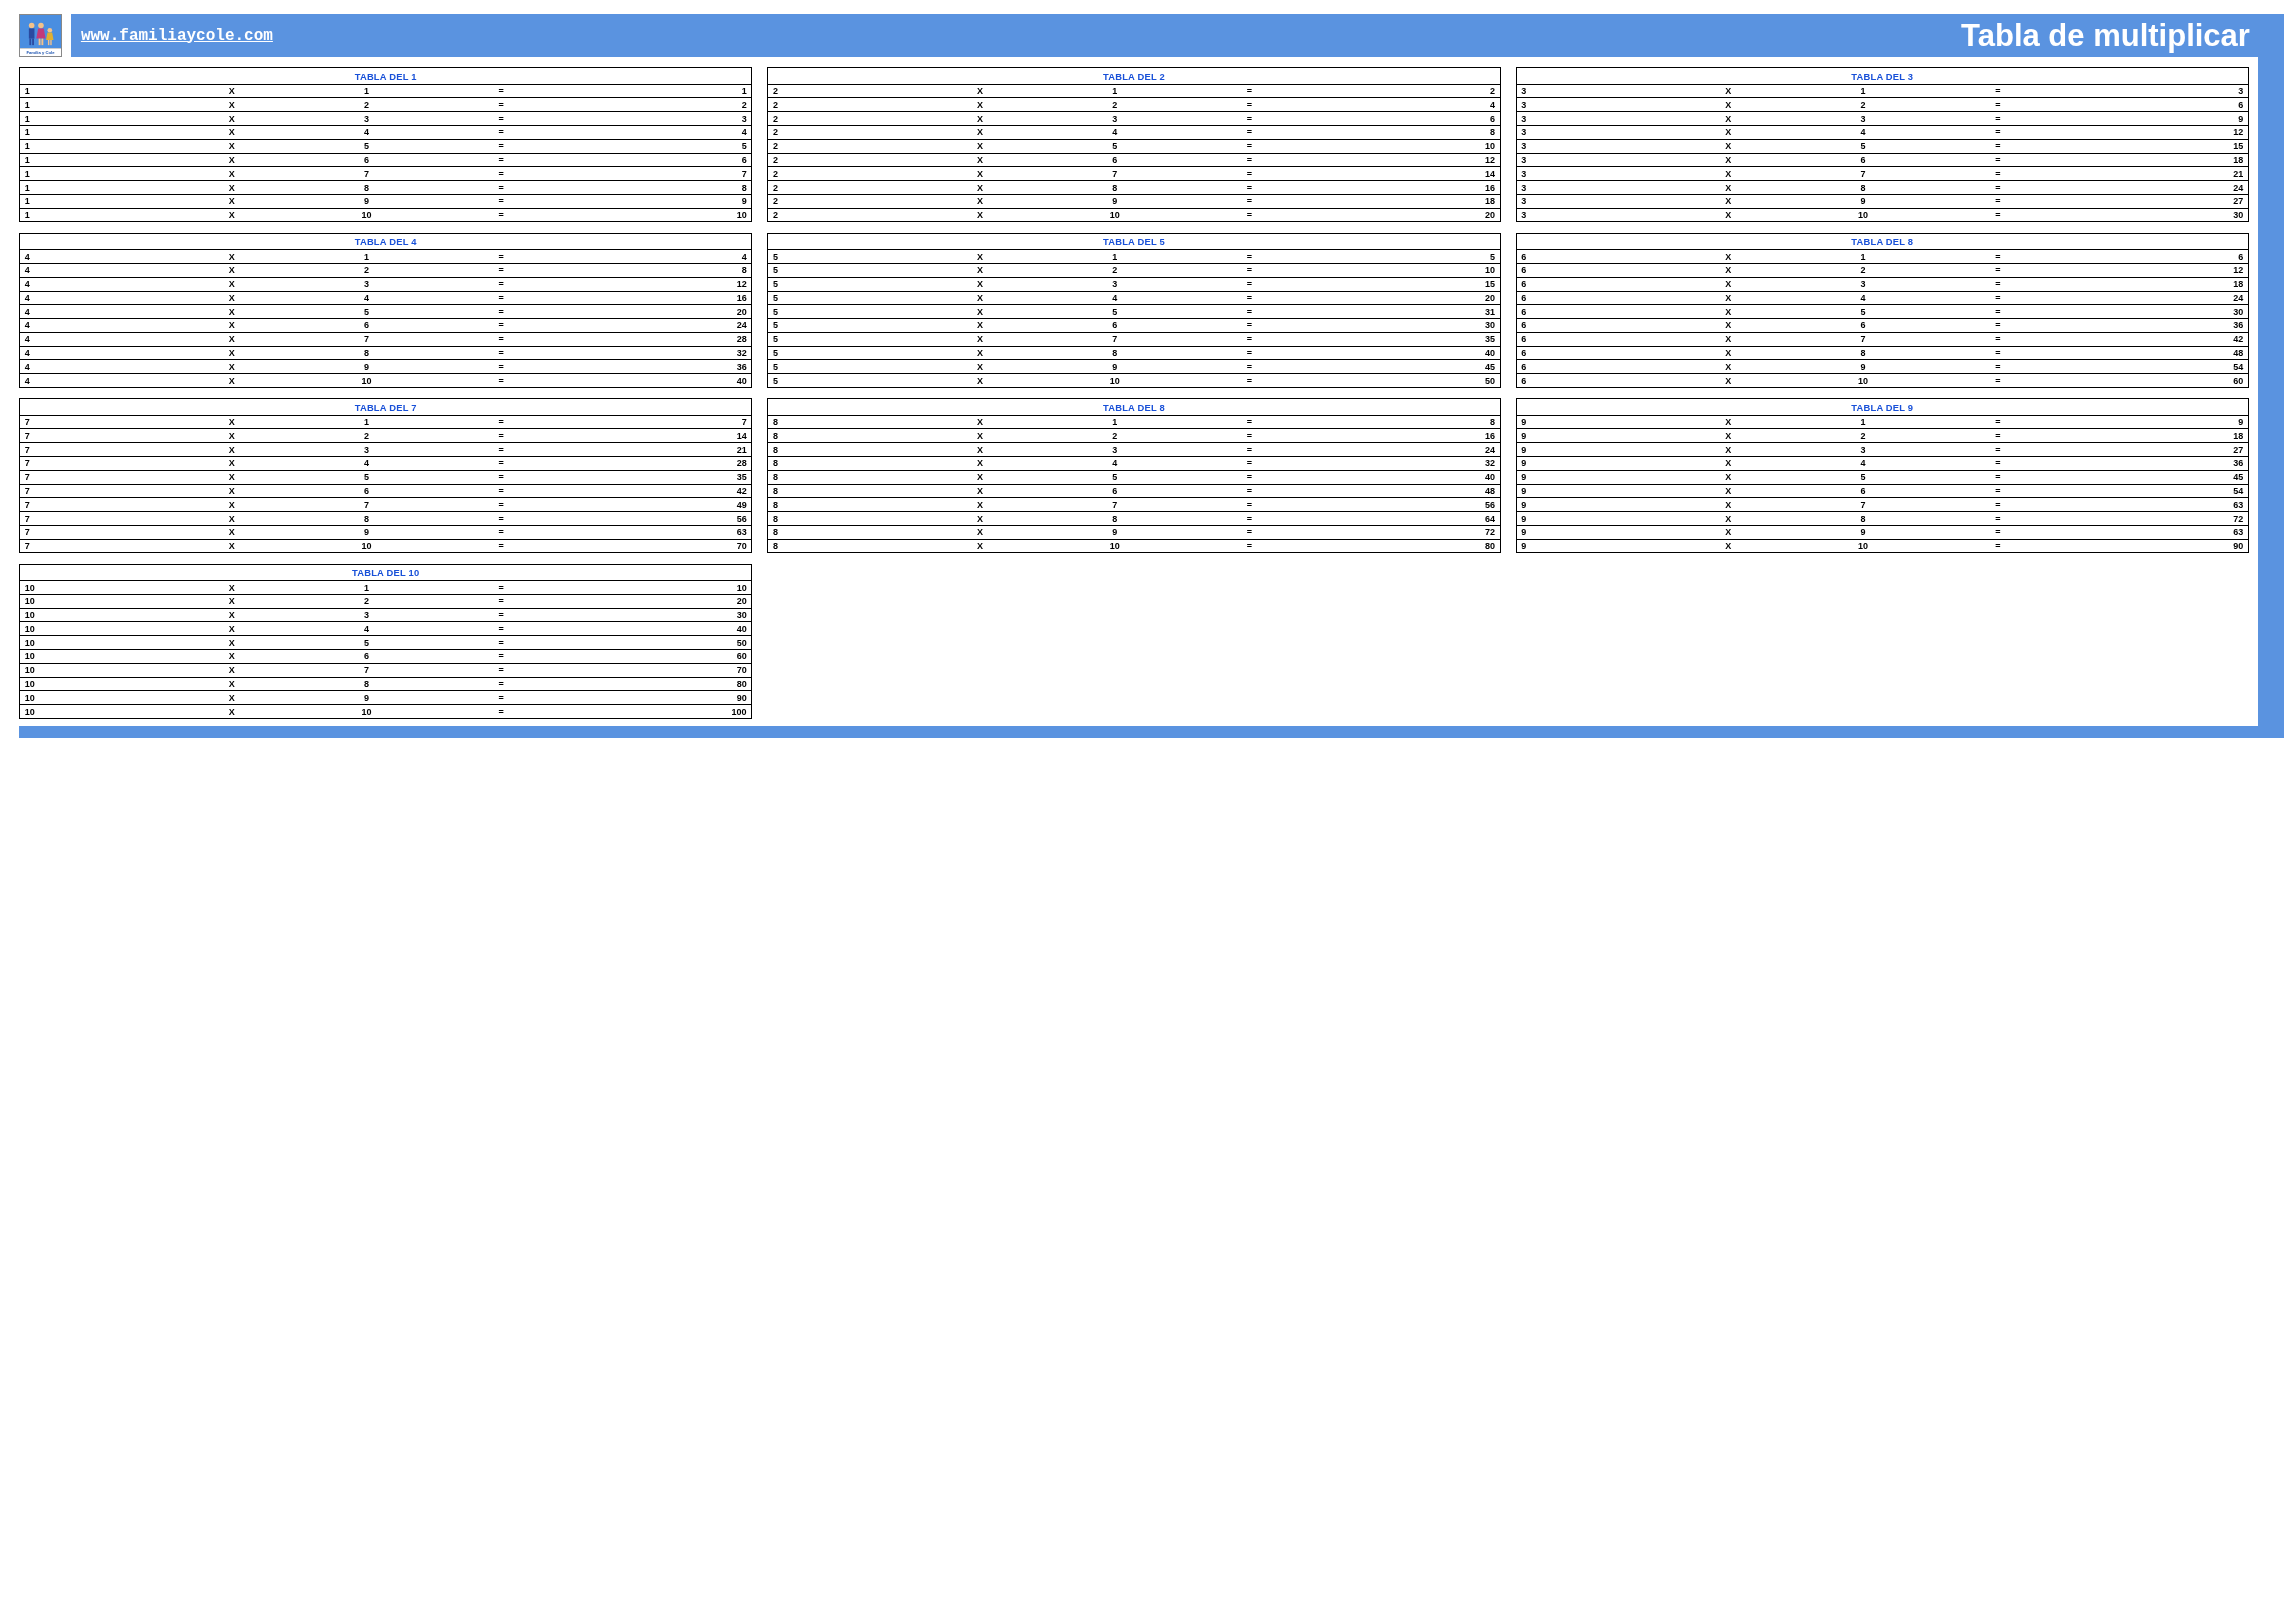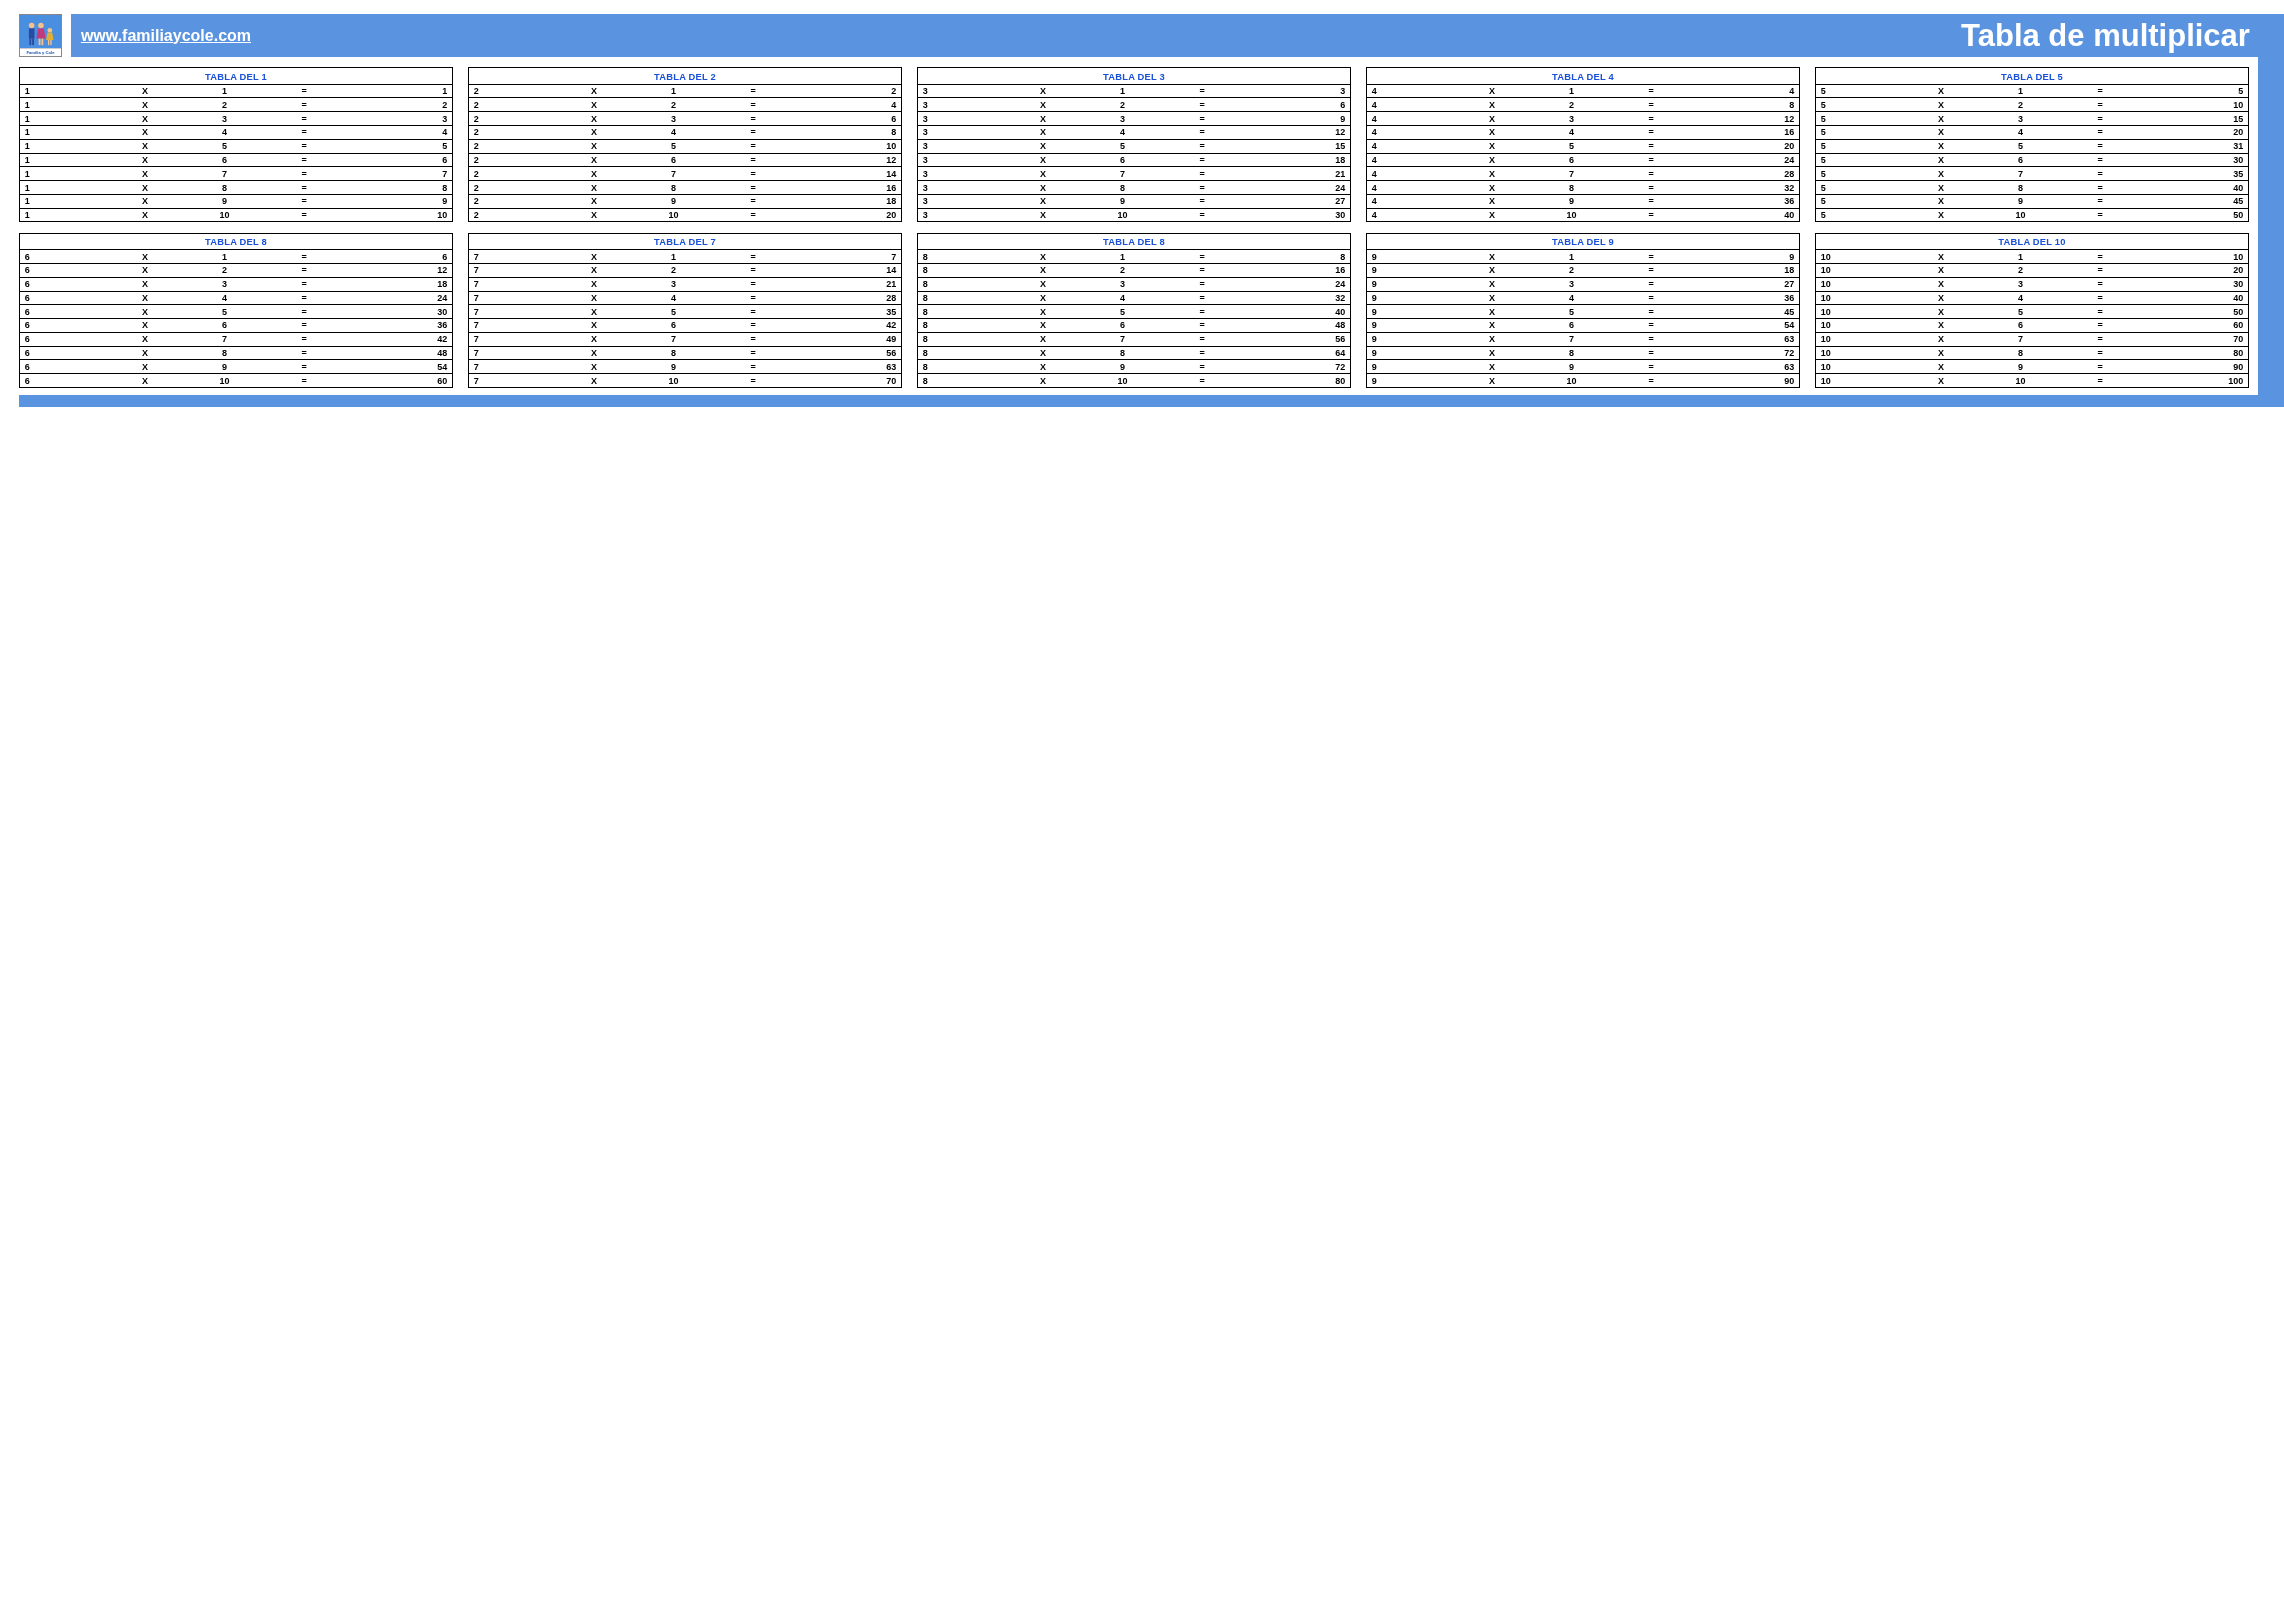--- a/index.html
+++ b/index.html
@@ -54,21 +54,21 @@
     display: flex;
     align-items: center;
     padding: 0 10.4px;
     gap: 14px;
   }
   .banner-url {
     color: #fff;
     font-size: 16px;
     font-weight: bold;
     text-decoration: underline;
-    font-family: Liberation Sans, sans-serif;
+    font-family: Liberation Mono, monospace;
   }
   .banner-title {
     color: #fff;
     font-size: 31px;
     font-weight: bold;
     font-family: "Comic Sans MS", "Comic Sans", cursive, Arial;
     margin-left: auto;
     padding-right: 4.7px;
   }
   .right-stripe {
@@ -82,21 +82,21 @@
   .bottom-stripe {
     position: absolute;
     left: 0;
     right: -19px;
     bottom: -19px;
     height: 12.3px;
     background: #5a93e0;
   }
   .tables-wrap {
     display: grid;
-    grid-template-columns: repeat(5, 1fr);
+    grid-template-columns: repeat(3, 1fr);
     gap: 10.4px 15px;
     padding-right: 16px;
   }
   .mtable {
     border: 0.7px solid #000;
     background: #fff;
   }
   .mtable-title {
     text-align: center;
     font-weight: 900;

